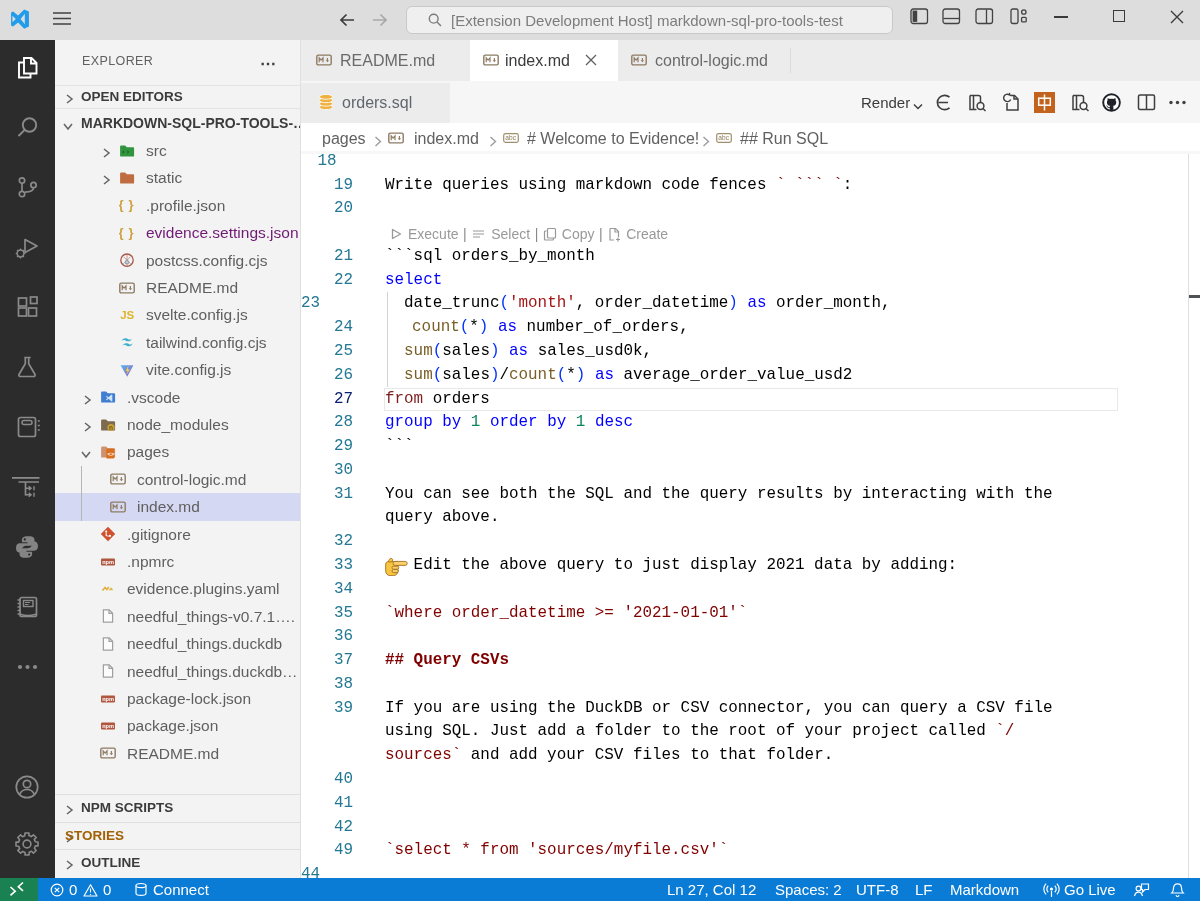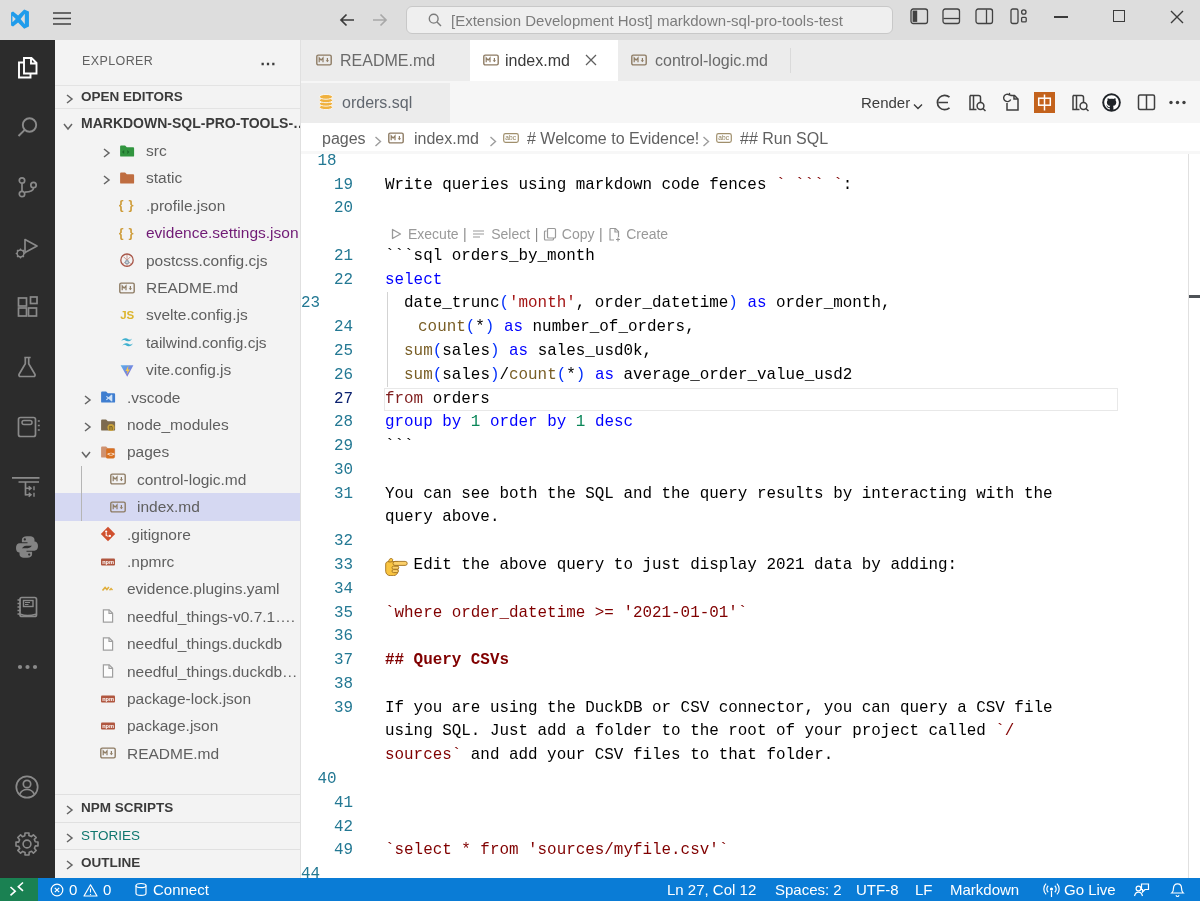--- a/index.html
+++ b/index.html
@@ -307,21 +307,21 @@
 <div class="abs" style="left:25.6px;top:425.8px;width:1px;height:54.8px;background:#b5b5b5"></div>
 <div class="abs" style="left:0;top:754.0px;width:246px;border-top:1px solid #e0e0e0"></div>
 <div class="abs" style="left:8px;top:762.0px"><svg style="" width="12" height="12" viewBox="0 0 12 12">
         <path d="M4 2l5 4-5 4" stroke="#646464" stroke-width="1.5" fill="none"></path>
       </svg></div>
 <div class="abs" style="left:26px;top:754.0px;height:27.5px;line-height:27.5px;font-size:13.5px;font-weight:bold;color:#3b3b3b">NPM SCRIPTS</div>
 <div class="abs" style="left:0;top:781.5px;width:246px;border-top:1px solid #e0e0e0"></div>
 <div class="abs" style="left:8px;top:789.5px"><svg style="" width="12" height="12" viewBox="0 0 12 12">
         <path d="M4 2l5 4-5 4" stroke="#646464" stroke-width="1.5" fill="none"></path>
       </svg></div>
-<div class="abs" style="left:26px;top:781.5px;height:27.5px;line-height:27.5px;font-size:13.5px;font-weight:normal;color:#0f766e">STORIES</div>
+<div class="abs" style="left:10px;top:781.5px;height:27.5px;line-height:27.5px;font-size:13.5px;font-weight:bold;color:#a16207">STORIES</div>
 <div class="abs" style="left:0;top:809.0px;width:246px;border-top:1px solid #e0e0e0"></div>
 <div class="abs" style="left:8px;top:817.0px"><svg style="" width="12" height="12" viewBox="0 0 12 12">
         <path d="M4 2l5 4-5 4" stroke="#646464" stroke-width="1.5" fill="none"></path>
       </svg></div>
 <div class="abs" style="left:26px;top:809.0px;height:27.5px;line-height:27.5px;font-size:13.5px;font-weight:bold;color:#3b3b3b">OUTLINE</div>
 </div>
 <div class="abs" style="left:300px;top:40px;width:1px;height:838px;background:#e0e0e0"></div>
 <div class="abs" style="left:301px;top:40px;width:899px;height:41px;background:#ececec">
 <div class="abs" style="left:169px;top:0;width:147.5px;height:41px;background:#ffffff"></div>
 <div style="position:absolute;left:15px;top:12px;width:16px;height:16px"><svg style="" width="16" height="16" viewBox="0 0 16 16">
@@ -458,21 +458,21 @@
           <path d="M11 10.5v4M9 12.5h4" stroke="#999999" stroke-width="1.2"></path>
         </svg>Create</div>
     </div>
 <div class="abs mono" style="left:0;top:90.9px;width:52px;height:23.775px;line-height:23.775px;font-size:15.9px;color:#237893;text-align:right">21</div>
 <div class="abs mono" style="left:84px;top:90.9px;height:23.775px;line-height:23.775px;font-size:15.9px;color:#000000;white-space:pre">```sql orders_by_month</div>
 <div class="abs mono" style="left:0;top:114.7px;width:52px;height:23.775px;line-height:23.775px;font-size:15.9px;color:#237893;text-align:right">22</div>
 <div class="abs mono" style="left:84px;top:114.7px;height:23.775px;line-height:23.775px;font-size:15.9px;color:#000000;white-space:pre"><span style="color:#0000ff">select</span></div>
 <div class="abs mono" style="left:0;top:138.4px;width:52px;height:23.775px;line-height:23.775px;font-size:15.9px;color:#237893;text-align:left">23</div>
 <div class="abs mono" style="left:84px;top:138.4px;height:23.775px;line-height:23.775px;font-size:15.9px;color:#000000;white-space:pre">  date_trunc<span style="color:#0431fa">(</span><span style="color:#a31515">'month'</span>, order_datetime<span style="color:#0431fa">)</span> <span style="color:#0000ff">as</span> order_month,</div>
 <div class="abs mono" style="left:0;top:162.2px;width:52px;height:23.775px;line-height:23.775px;font-size:15.9px;color:#237893;text-align:right">24</div>
-<div class="abs mono" style="left:98px;top:162.2px;height:23.775px;line-height:23.775px;font-size:15.9px;color:#000000;white-space:pre">  <span style="color:#795e26">count</span><span style="color:#0431fa">(</span>*<span style="color:#0431fa">)</span> <span style="color:#0000ff">as</span> number_of_orders,</div>
+<div class="abs mono" style="left:92px;top:162.2px;height:23.775px;line-height:23.775px;font-size:15.9px;color:#000000;white-space:pre">  <span style="color:#795e26">count</span><span style="color:#0431fa">(</span>*<span style="color:#0431fa">)</span> <span style="color:#0000ff">as</span> number_of_orders,</div>
 <div class="abs mono" style="left:0;top:186.0px;width:52px;height:23.775px;line-height:23.775px;font-size:15.9px;color:#237893;text-align:right">25</div>
 <div class="abs mono" style="left:84px;top:186.0px;height:23.775px;line-height:23.775px;font-size:15.9px;color:#000000;white-space:pre">  <span style="color:#795e26">sum</span><span style="color:#0431fa">(</span>sales<span style="color:#0431fa">)</span> <span style="color:#0000ff">as</span> sales_usd0k,</div>
 <div class="abs mono" style="left:0;top:209.8px;width:52px;height:23.775px;line-height:23.775px;font-size:15.9px;color:#237893;text-align:right">26</div>
 <div class="abs mono" style="left:84px;top:209.8px;height:23.775px;line-height:23.775px;font-size:15.9px;color:#000000;white-space:pre">  <span style="color:#795e26">sum</span><span style="color:#0431fa">(</span>sales<span style="color:#0431fa">)</span>/<span style="color:#795e26">count</span><span style="color:#0431fa">(</span>*<span style="color:#0431fa">)</span> <span style="color:#0000ff">as</span> average_order_value_usd2</div>
 <div class="abs mono" style="left:0;top:233.6px;width:52px;height:23.775px;line-height:23.775px;font-size:15.9px;color:#0b216f;text-align:right">27</div>
 <div class="abs mono" style="left:84px;top:233.6px;height:23.775px;line-height:23.775px;font-size:15.9px;color:#000000;white-space:pre"><span style="color:#7f1d1d">from</span> orders</div>
 <div class="abs mono" style="left:0;top:257.3px;width:52px;height:23.775px;line-height:23.775px;font-size:15.9px;color:#237893;text-align:right">28</div>
 <div class="abs mono" style="left:84px;top:257.3px;height:23.775px;line-height:23.775px;font-size:15.9px;color:#000000;white-space:pre"><span style="color:#0000ff">group</span> <span style="color:#0000ff">by</span> <span style="color:#098658">1</span> <span style="color:#0000ff">order</span> <span style="color:#0000ff">by</span> <span style="color:#098658">1</span> <span style="color:#0000ff">desc</span></div>
 <div class="abs mono" style="left:0;top:281.1px;width:52px;height:23.775px;line-height:23.775px;font-size:15.9px;color:#237893;text-align:right">29</div>
 <div class="abs mono" style="left:84px;top:281.1px;height:23.775px;line-height:23.775px;font-size:15.9px;color:#000000;white-space:pre">```</div>
@@ -496,21 +496,21 @@
 <div class="abs mono" style="left:0;top:447.5px;width:52px;height:23.775px;line-height:23.775px;font-size:15.9px;color:#237893;text-align:right">35</div>
 <div class="abs mono" style="left:84px;top:447.5px;height:23.775px;line-height:23.775px;font-size:15.9px;color:#000000;white-space:pre"><span style="color:#800000">`where order_datetime &gt;= '2021-01-01'`</span></div>
 <div class="abs mono" style="left:0;top:471.3px;width:52px;height:23.775px;line-height:23.775px;font-size:15.9px;color:#237893;text-align:right">36</div>
 <div class="abs mono" style="left:0;top:495.1px;width:52px;height:23.775px;line-height:23.775px;font-size:15.9px;color:#237893;text-align:right">37</div>
 <div class="abs mono" style="left:84px;top:495.1px;height:23.775px;line-height:23.775px;font-size:15.9px;color:#000000;white-space:pre"><span style="color:#800000"><b>## Query CSVs</b></span></div>
 <div class="abs mono" style="left:0;top:518.8px;width:52px;height:23.775px;line-height:23.775px;font-size:15.9px;color:#237893;text-align:right">38</div>
 <div class="abs mono" style="left:0;top:542.6px;width:52px;height:23.775px;line-height:23.775px;font-size:15.9px;color:#237893;text-align:right">39</div>
 <div class="abs mono" style="left:84px;top:542.6px;height:23.775px;line-height:23.775px;font-size:15.9px;color:#000000;white-space:pre">If you are using the DuckDB or CSV connector, you can query a CSV file</div>
 <div class="abs mono" style="left:84px;top:566.4px;height:23.775px;line-height:23.775px;font-size:15.9px;color:#000000;white-space:pre">using SQL. Just add a folder to the root of your project called <span style="color:#800000">`/</span></div>
 <div class="abs mono" style="left:84px;top:590.2px;height:23.775px;line-height:23.775px;font-size:15.9px;color:#000000;white-space:pre"><span style="color:#800000">sources`</span> and add your CSV files to that folder.</div>
-<div class="abs mono" style="left:0;top:613.9px;width:52px;height:23.775px;line-height:23.775px;font-size:15.9px;color:#237893;text-align:center">40</div>
+<div class="abs mono" style="left:0;top:613.9px;width:52px;height:23.775px;line-height:23.775px;font-size:15.9px;color:#237893;text-align:right">40</div>
 <div class="abs mono" style="left:0;top:637.7px;width:52px;height:23.775px;line-height:23.775px;font-size:15.9px;color:#237893;text-align:right">41</div>
 <div class="abs mono" style="left:0;top:661.5px;width:52px;height:23.775px;line-height:23.775px;font-size:15.9px;color:#237893;text-align:right">42</div>
 <div class="abs mono" style="left:0;top:685.3px;width:52px;height:23.775px;line-height:23.775px;font-size:15.9px;color:#237893;text-align:right">49</div>
 <div class="abs mono" style="left:84px;top:685.3px;height:23.775px;line-height:23.775px;font-size:15.9px;color:#000000;white-space:pre"><span style="color:#800000">`select * from 'sources/myfile.csv'`</span></div>
 <div class="abs mono" style="left:0;top:709.0px;width:52px;height:23.775px;line-height:23.775px;font-size:15.9px;color:#237893;">44</div>
 <div class="abs" style="left:887px;top:0;width:1px;height:724px;background:#e0e0e0"></div>
 <div class="abs" style="left:888px;top:141px;width:11px;height:3px;background:#4e5257"></div>
 </div>
 <div class="abs" style="left:0;top:878px;width:1200px;height:23px;background:#0a7cd6;color:#fff;font-size:15px">
 <div class="abs" style="left:0;top:0;width:38px;height:23px;background:#1a8152"></div>

